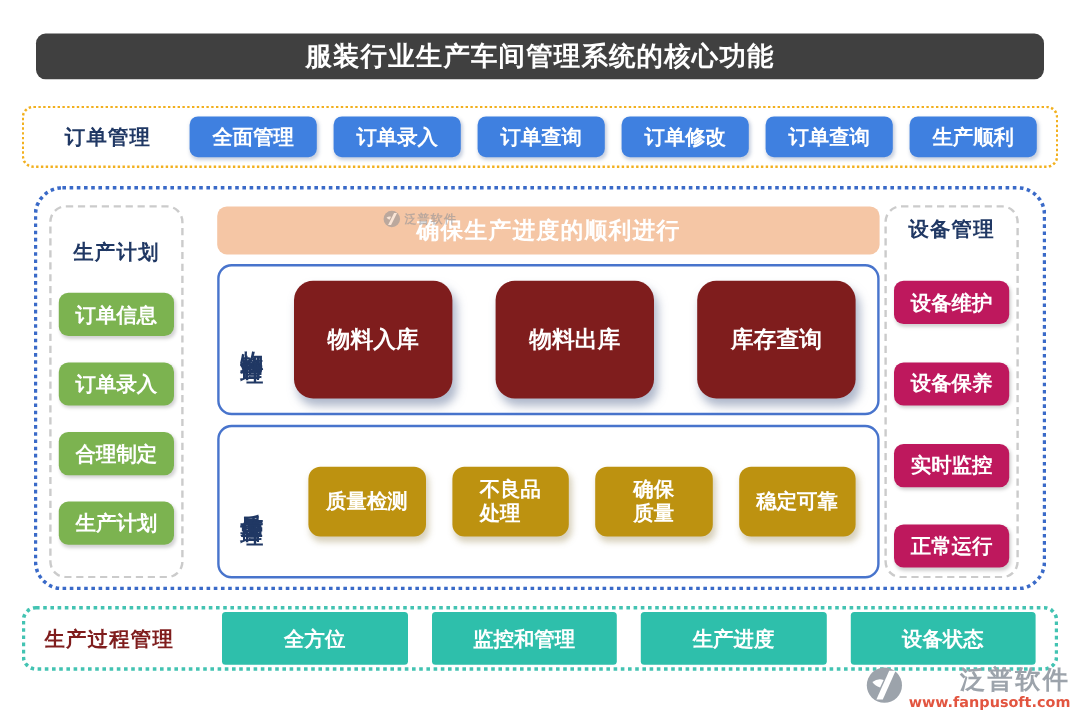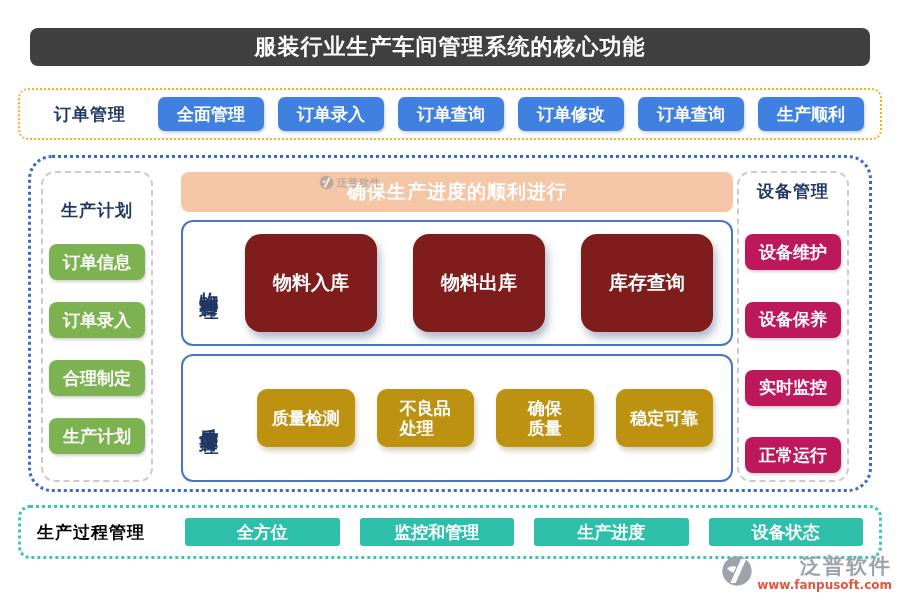--- a/index.html
+++ b/index.html
@@ -85,22 +85,22 @@
     line-height: 1.2; white-space: pre-line;
     box-shadow: 2px 4px 5px rgba(140,120,60,.35);
   }
 
   
   .process-box {
     position: absolute; left: 18px; top: 505px; width: 864px; height: 54px;
     border: 3px dotted #43C3B2; border-radius: 12px;
     display: flex; align-items: center; padding: 0 16px; gap: 20px;
   }
-  .process-box .section-label { width: 128px; flex: none; color: #000000; }
-  .process-btn { flex: 1; height: 28px; background: #2EBFAB; border-radius: 3px; font-size: 17px; }
+  .process-box .section-label { width: 128px; flex: none; color: #7f1d1d; }
+  .process-btn { flex: 1; height: 44px; background: #2EBFAB; border-radius: 3px; font-size: 17px; }
 
   
   .brand {
     position: absolute; right: 8px; bottom: 8px;
     display: flex; align-items: flex-start; gap: 4px;
   }
   .brand-text { display: flex; flex-direction: column; align-items: flex-end; }
   .brand-name { color: #9CA3AB; font-size: 21px; font-weight: bold; letter-spacing: 2px; line-height: 1.1; }
   .brand-url  { color: #E25540; font-size: 12px; font-weight: bold; }
 </style>

